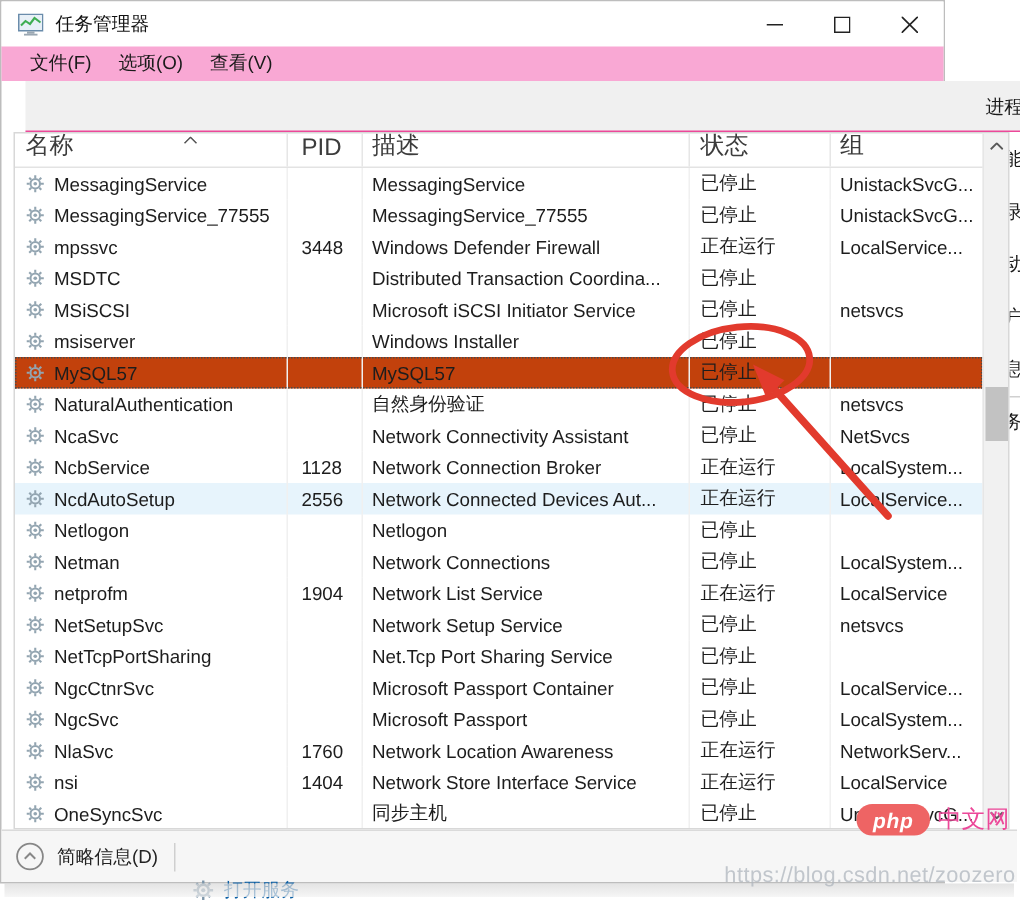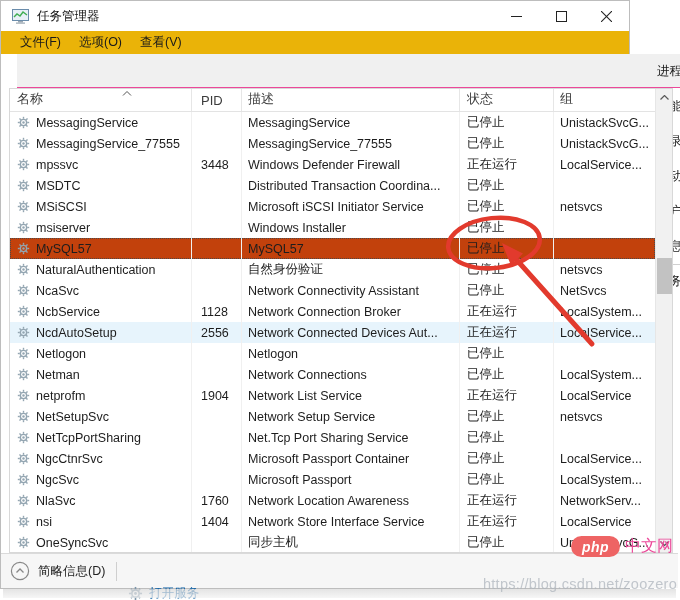--- a/index.html
+++ b/index.html
@@ -14,36 +14,36 @@
 
   
   .titlebar { height:30px; display:flex; align-items:center; background:#fff; }
   .app-icon { margin:0 8px 0 11px; width:17px; height:15px; flex:none; }
   .title { font-size:12.5px; color:#111; }
   .win-controls { margin-left:auto; display:flex; height:30px; }
   .win-btn { width:45px; height:30px; display:flex; align-items:center; justify-content:center; }
   .win-btn svg { display:block; }
 
   
-  .menubar { height:23px; display:flex; align-items:center; padding-left:11px; background:#eab308; }
+  .menubar { height:23px; display:flex; align-items:center; padding-left:11px; background:#f9a8d4; }
   .menu-item { font-size:12.5px; color:#1a1a1a; padding:3px 8px; margin-right:2px; }
 
   
   .tabstrip { position:absolute; left:16px; top:53px; width:677px; height:34px;
     background:#f0f0f0; display:flex; align-items:flex-end; padding-left:8px;
     border-bottom:1px solid #ec4899;flex-direction:column; }
   .tab { font-size:12.5px; color:#1a1a1a; padding:8px 11px 9px 11px;
     border:1px solid transparent; border-bottom:none; position:relative; }
   .tab.active { background:#fff; border-color:#d0d0d0; margin-bottom:-1px; padding-bottom:10px; }
 
   
   .panel { position:absolute; left:8px; top:87px; width:664px; height:465px;
     background:#fff; border:1px solid #d8d8d8; overflow:hidden; }
   .hdr { display:flex; height:23px; border-bottom:1px solid #e3e3e3; position:relative; }
-  .hdr .c { font-size:13px; color:#3c3c3c; display:flex; align-items:flex-end;
+  .hdr .c { font-size:16px; color:#3c3c3c; display:flex; align-items:flex-end;
     padding-bottom:3px; border-right:1px solid #e6e6e6; }
   .rows { position:absolute; left:0; top:23px; width:645px; height:441px; overflow:hidden; }
   .row { display:flex; height:21px; position:relative; }
   .row .c { font-size:12.5px; color:#1d1d1d; display:flex; align-items:center;
     border-right:1px solid #f0f0f0; overflow:hidden; white-space:nowrap; }
   .row.selected { background:#c2410c; outline:1px dotted #4a4a4a; outline-offset:-1px; }
   .row.hover { background:#e7f4fc; }
 
   .c.name  { width:182px; padding-left:7px; gap:6px; }
   .c.pid   { width:50px;  padding-left:9px; }

